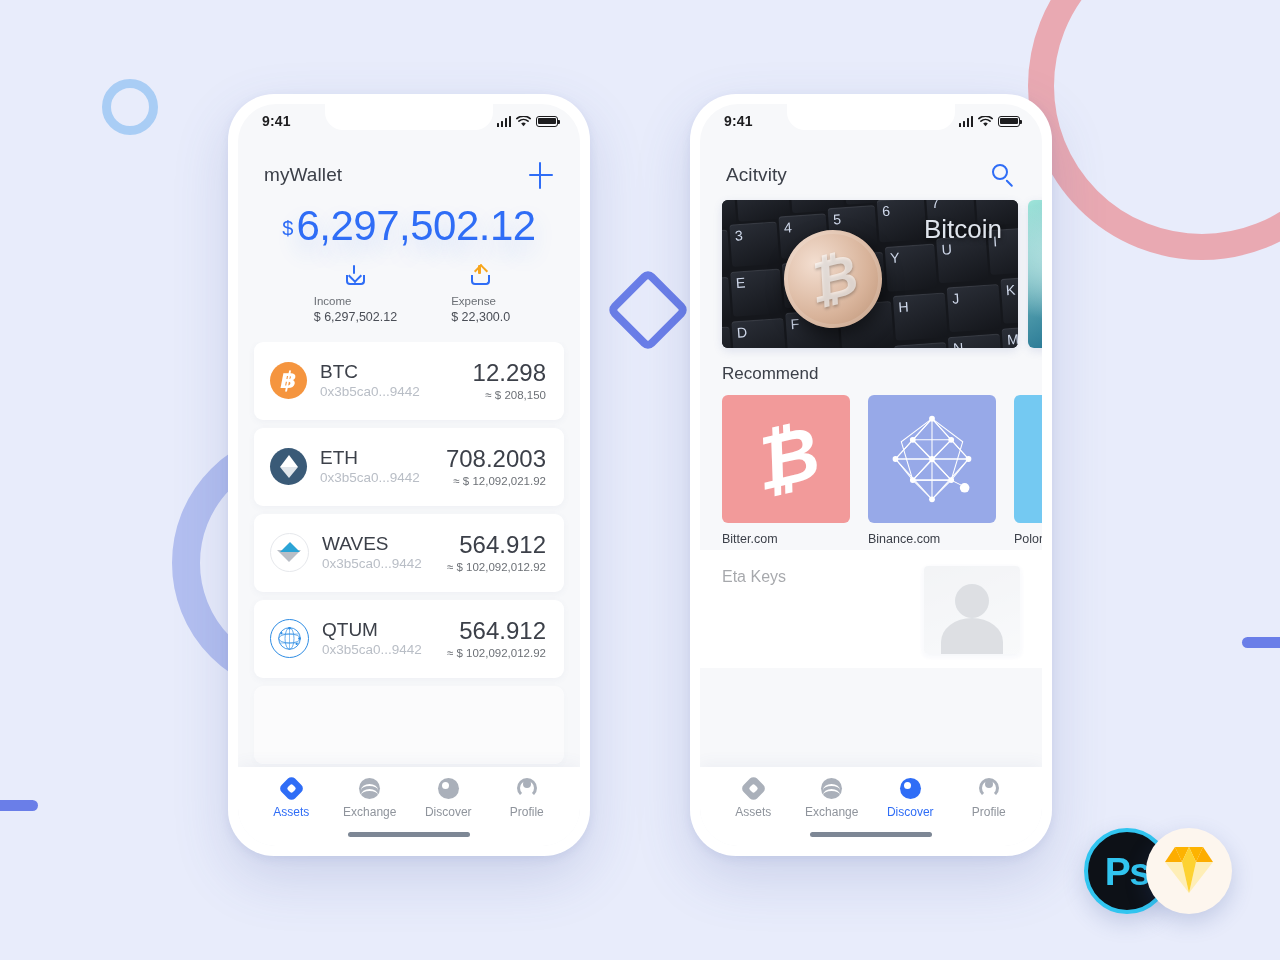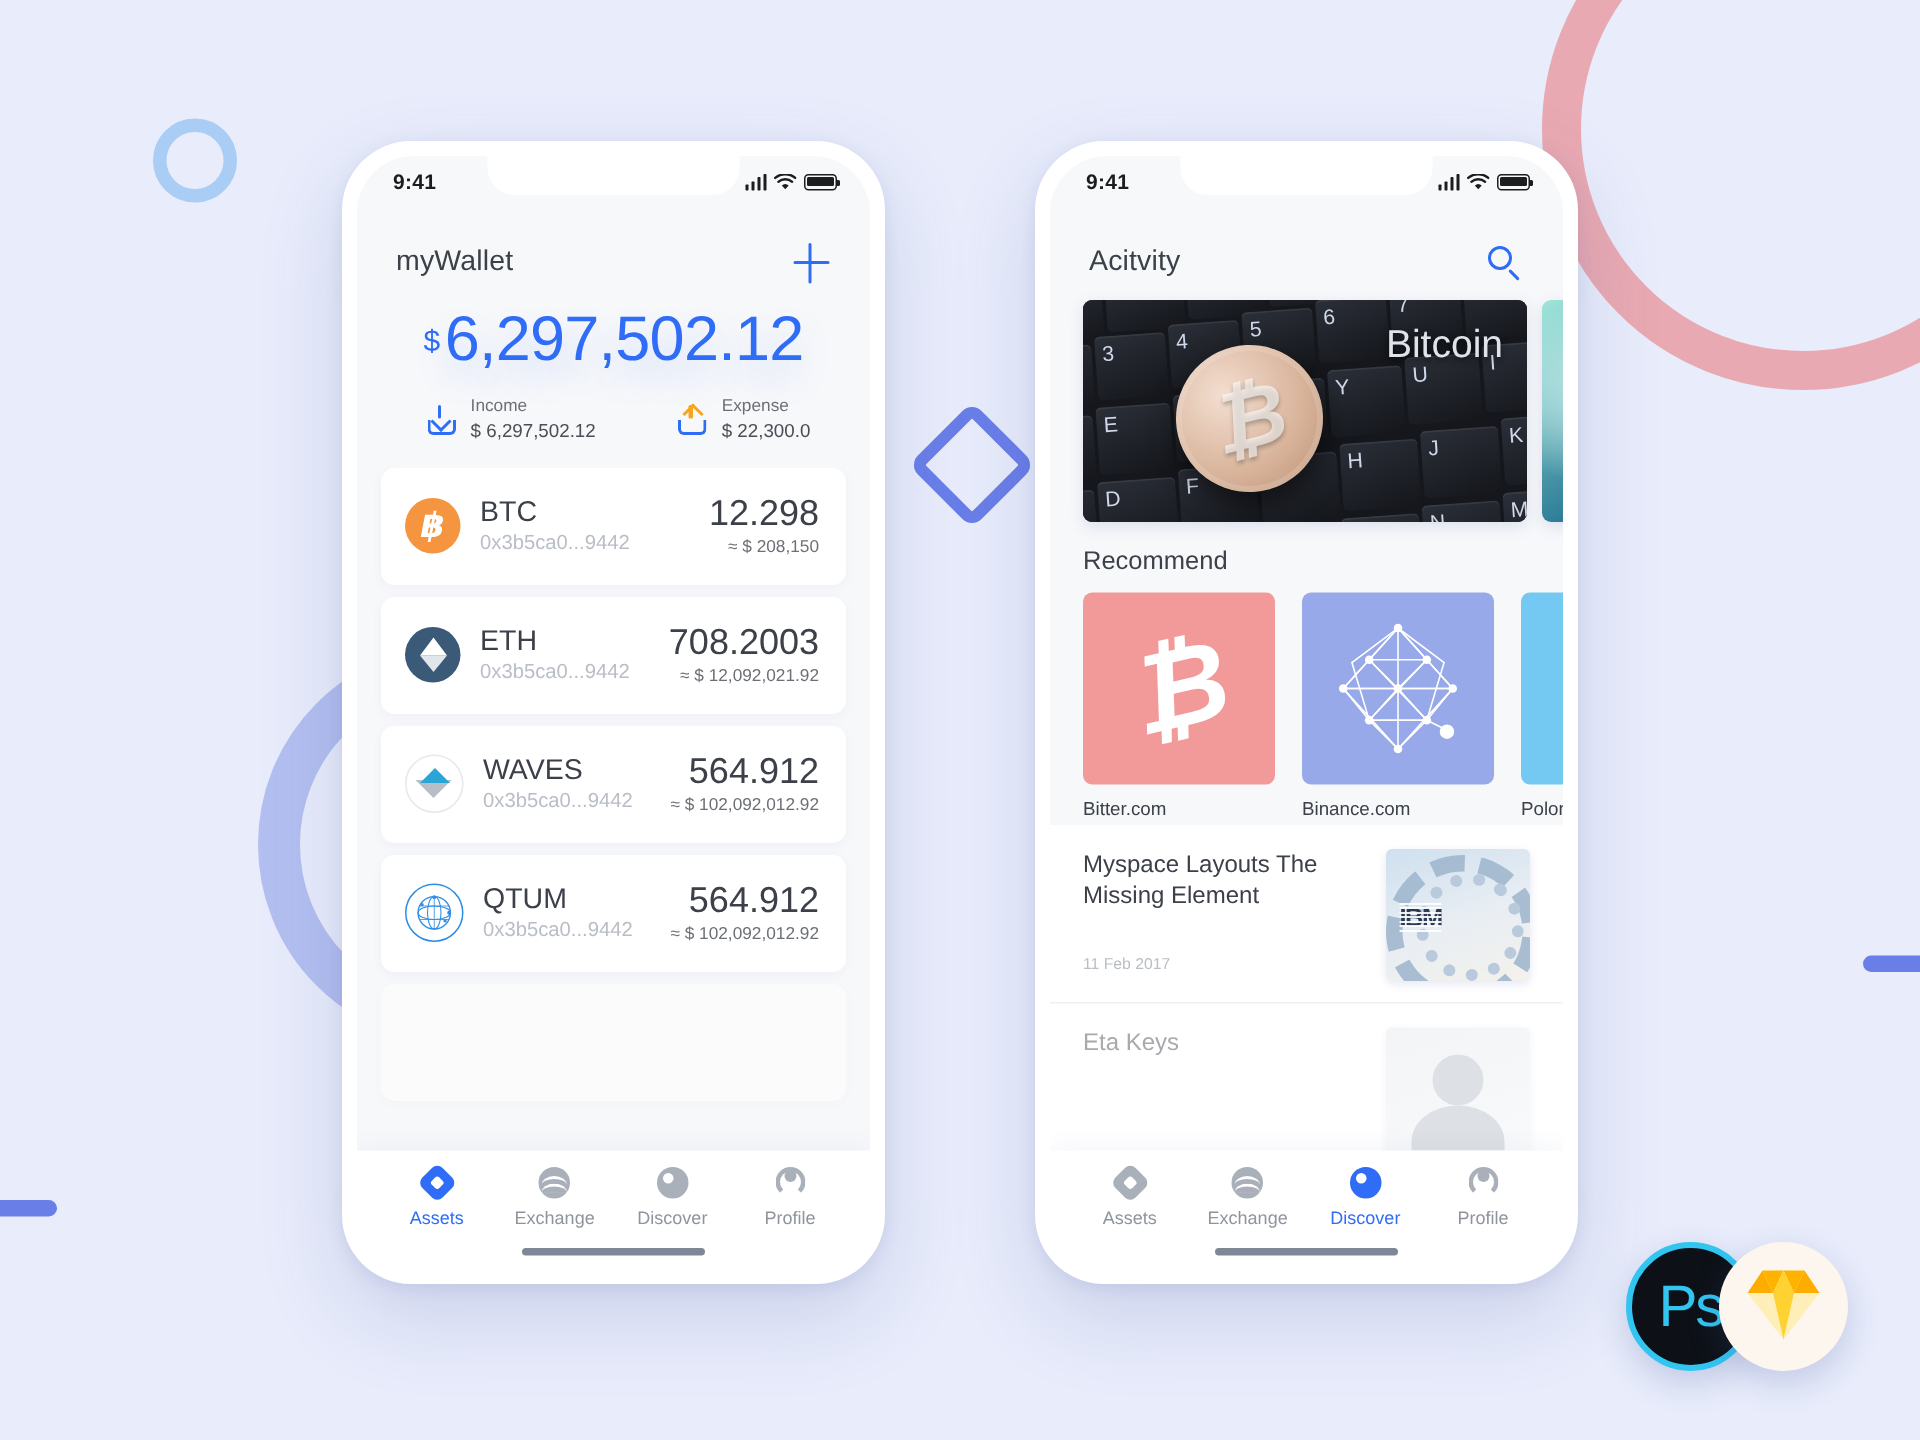--- a/index.html
+++ b/index.html
@@ -112,21 +112,21 @@
   .bal-cur{
     font-size:20px;color:#2f6df6;margin-top:12px;margin-right:3px;font-weight:400;
   }
   .bal-amt{
     font-size:42px;color:#2f6df6;letter-spacing:-0.5px;line-height:1;
     text-shadow:0 12px 22px rgba(47,109,246,.22);
   }
   .inex{
     display:flex;justify-content:center;gap:54px;margin-top:17px;padding-left:6px;
   }
-  .inex-item{display:flex;align-items:center;gap:9px;}
+  .inex-item{display:flex;align-items:center;gap:9px;flex-direction:column;}
   .tray{position:relative;width:21px;height:21px;}
   .tray .box{
     position:absolute;left:1px;bottom:0;width:19px;height:10px;box-sizing:border-box;
     border:2px solid #2f6df6;border-top:none;border-radius:0 0 4px 4px;
   }
   .tray.exp .box{border-color:#2f6df6;}
   .tray .arw{
     position:absolute;left:8.2px;top:1px;width:2.2px;height:9px;background:#2f6df6;border-radius:1px;
   }
   .tray .head{
@@ -323,21 +323,21 @@
   
   .badges{position:absolute;left:1084px;top:828px;}
   .badge{
     position:absolute;width:86px;height:86px;border-radius:50%;
     box-shadow:0 8px 22px rgba(60,80,150,.22);
   }
   .ps{
     left:0;top:0;background:#0d1117;border:4px solid #31c5f0;box-sizing:border-box;
     display:flex;align-items:center;justify-content:center;
   }
-  .ps span{font-size:39px;color:#31c5f0;font-weight:normal;letter-spacing:-1.5px;line-height:1;}
+  .ps span{font-size:39px;color:#31c5f0;font-weight:bold;letter-spacing:-1.5px;line-height:1;}
   .sk{
     left:62px;top:0;background:#fdf6ee;display:flex;align-items:flex-start;justify-content:center;
   }
   .gem{position:relative;width:56px;height:56px;margin-top:15px;}
 </style>
 </head>
 <body>
 
 <div class="bg">
   <div class="deco ring-small"></div>
@@ -671,31 +671,20 @@
           <div class="rec-lbl">Binance.com</div>
         </div>
         <div class="rec">
           <div class="rec-tile r3"></div>
           <div class="rec-lbl">Polonie</div>
         </div>
       </div>
 
 
       <div class="news-list">
-        <div class="news-item">
-          <div class="news-txt">
-            <div class="news-title">Myspace Layouts The Missing Element</div>
-            <div class="news-date">11 Feb 2017</div>
-          </div>
-          <div class="news-thumb">
-            <div class="coil"></div>
-              <div class="coil2"></div>
-            <div class="ibm">IBM</div>
-          </div>
-        </div>
         <div class="news-item fade">
           <div class="news-txt">
             <div class="news-title">Eta Keys</div>
           </div>
           <div class="news-thumb avatar"></div>
         </div>
       </div>
     </div>
 
     <div class="tabbar">

